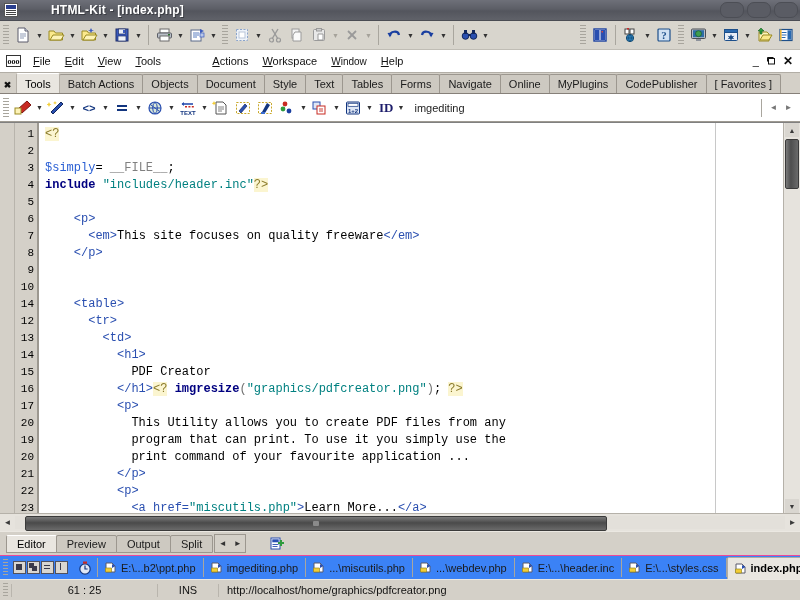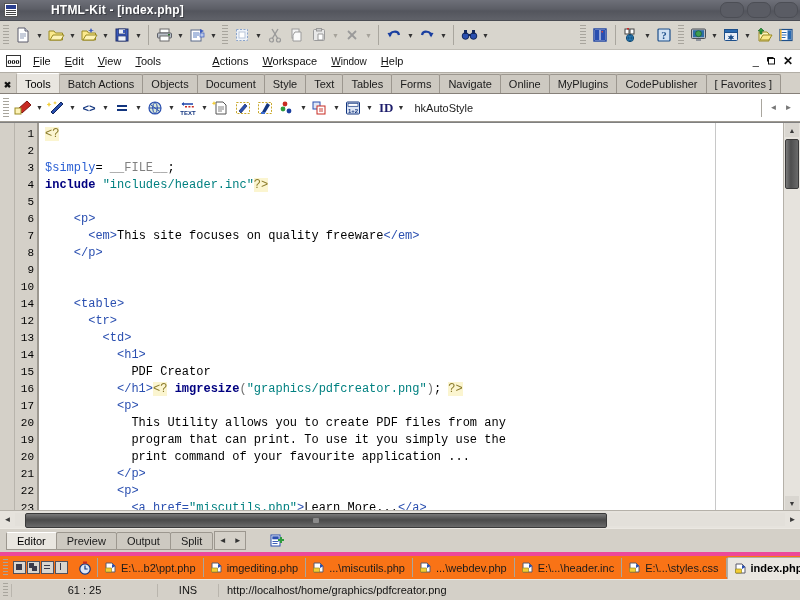--- a/index.html
+++ b/index.html
@@ -183,22 +183,22 @@
   .vt-nav{
     display:flex;align-items:center;margin-left:1px;height:17px;
     border:1px solid #9c978f;background:#d4d0c8;
   }
   .vt-nav div{width:15px;height:15px;display:flex;align-items:center;justify-content:center;
               font-size:8px;color:#333;}
   .vt-icon{margin-left:22px;width:18px;height:18px;display:flex;align-items:center;justify-content:center;}
 
   
   .filebar{
-    height:23px;flex:0 0 23px;background:#f97316;display:flex;align-items:center;
-    border-top:4px solid #ec4899;position:relative;
+    height:23px;flex:0 0 23px;background:#3b82f6;display:flex;align-items:center;
+    border-top:1px solid #ec4899;position:relative;
   }
   .fb-grip{width:5px;height:18px;margin:0 2px 0 3px;flex:0 0 5px;
            background:repeating-linear-gradient(to bottom,#a8a59d 0 1px,transparent 1px 3px);}
   .minibtns{display:flex;align-items:center;gap:1px;padding:0 3px;}
   .minibtn{width:11px;height:11px;border:1px solid #51515d;background:#d9d6d0;position:relative;}
   .minibtn i{position:absolute;background:#3a3a4a;}
   .clockbtn{width:16px;height:16px;margin:0 4px 0 6px;display:flex;align-items:center;justify-content:center;}
   .fsep{width:1px;height:19px;background:#a9a69e;flex:0 0 1px;}
   .ftab{
     height:20px;padding:0 7px;display:flex;align-items:center;gap:4px;
@@ -611,21 +611,21 @@
       <svg class="ico" width="18" height="16" viewBox="0 0 18 16">
         <rect x="2.5" y="2" width="13" height="12" rx="1" fill="#dfe7f5" stroke="#12357f"></rect>
         <rect x="4" y="3.3" width="10" height="3" fill="#fff" stroke="#12357f" stroke-width=".7"></rect>
         <text x="9" y="12.5" font-size="6" font-family="Liberation Sans, sans-serif" fill="#12357f" text-anchor="middle" font-weight="bold">1+2</text>
       </svg>
     </div>
     <div class="arrw">▼</div>
 
     <div class="idlbl">ID</div>
     <div class="arrw">▼</div>
-    <div class="autostyle">hkAutoStyle</div>
+    <div class="autostyle">imgediting</div>
 
     <div class="navbtns">
       <div class="navsep"></div>
       <div class="navbtn">◄</div>
       <div class="navbtn">►</div>
     </div>
   </div>
 
   <div class="editorwrap">
     <div class="bookmarks"></div>

